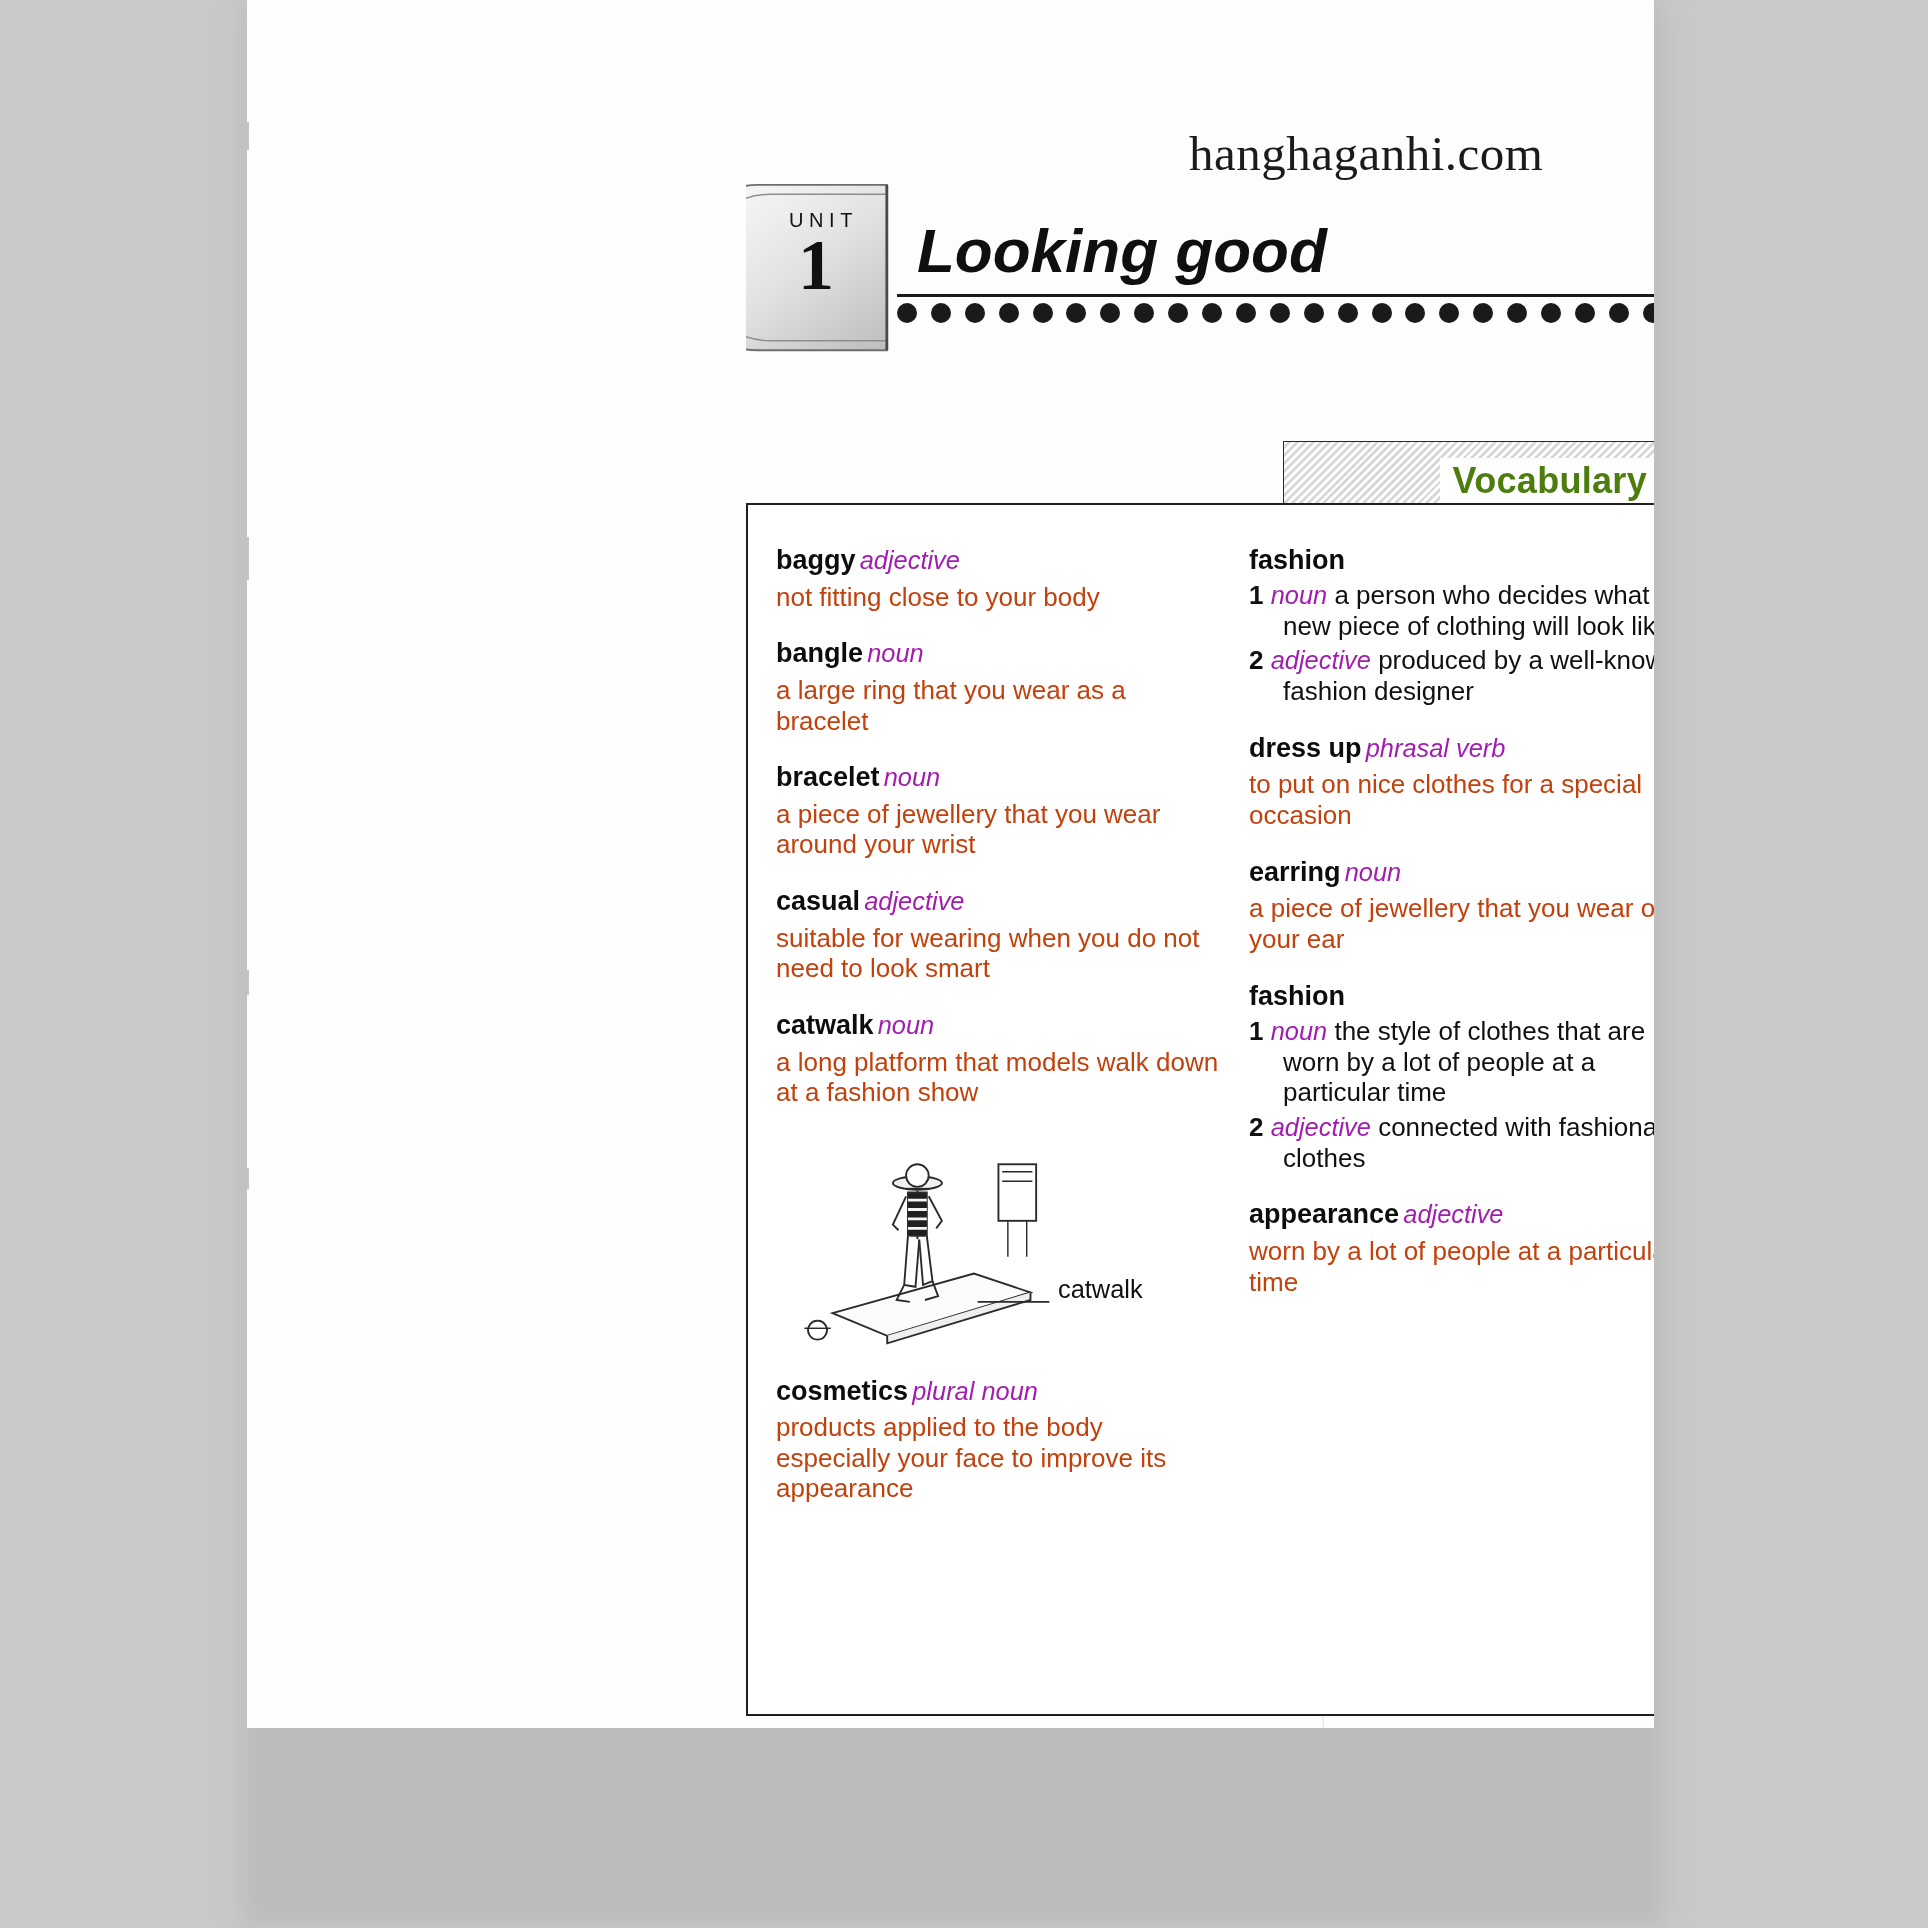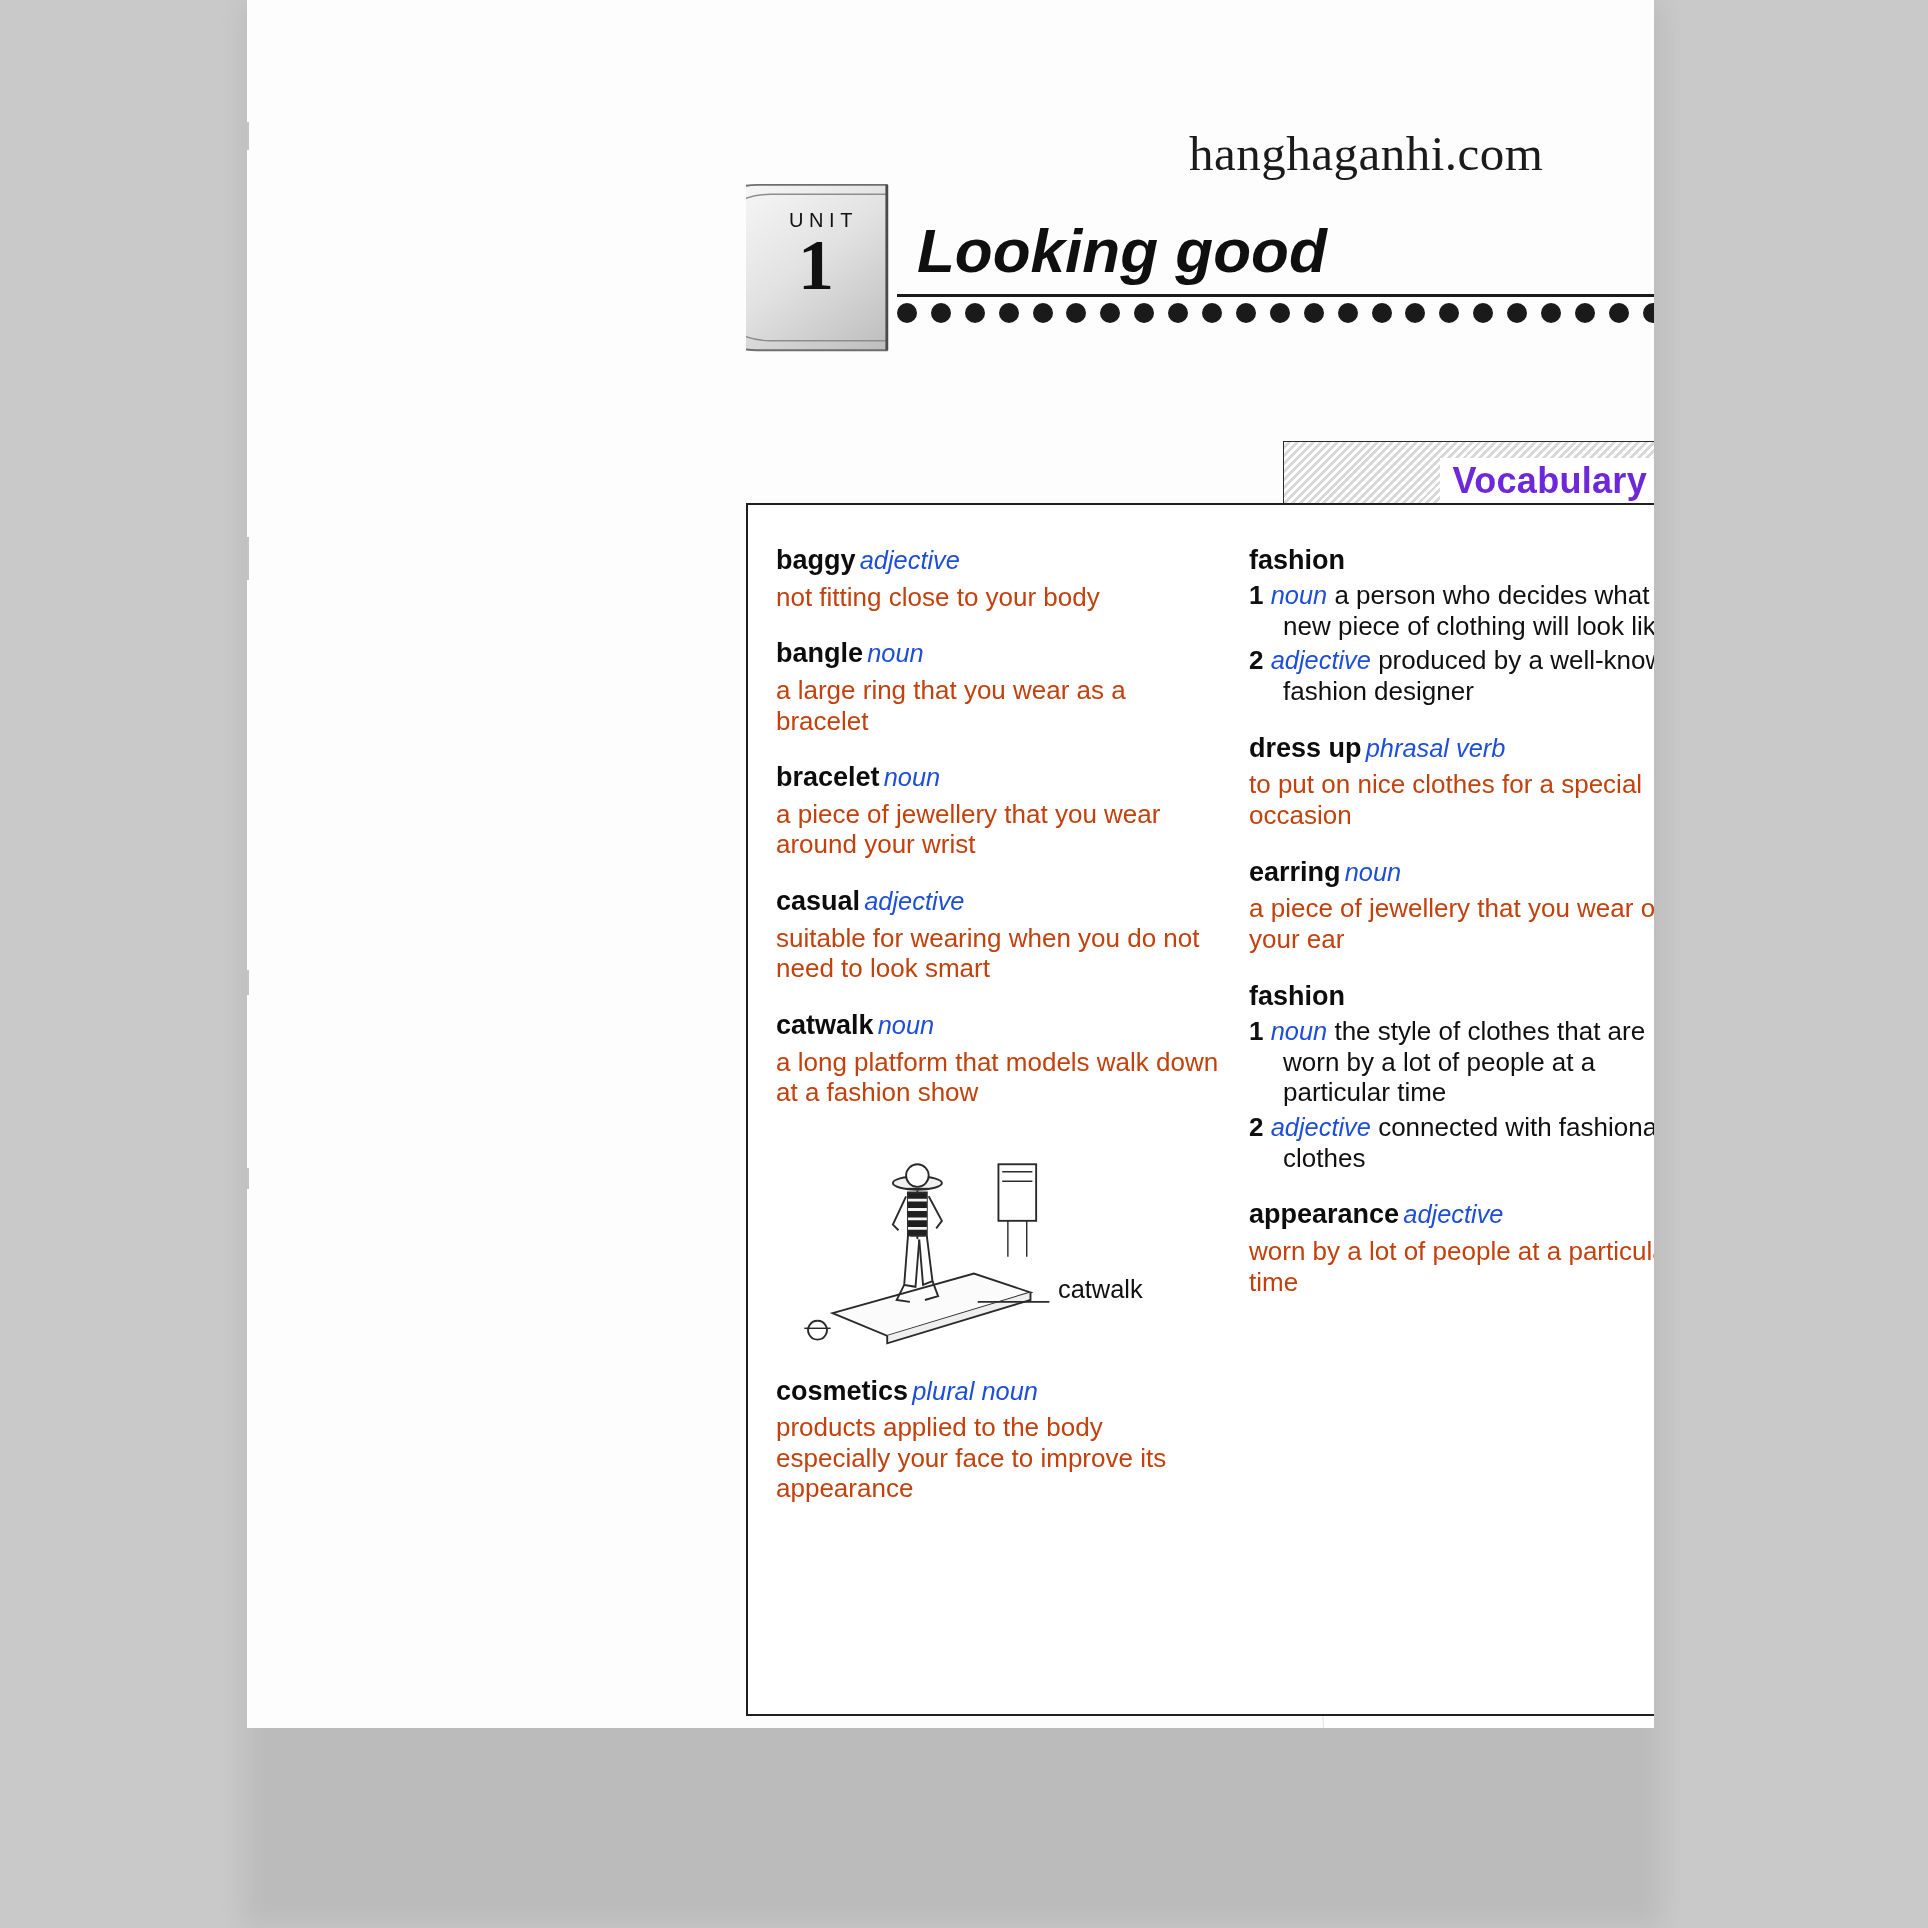--- a/index.html
+++ b/index.html
@@ -144,21 +144,21 @@
     box-sizing: border-box;
   }
   .vocab-tab-label {
     position: absolute;
     right: 17px;
     bottom: 5.6px;
     background: #ffffff;
     padding: 1.9px 13px 3.8px 13px;
     font-size: 36px;
     font-weight: 700;
-    color: #6d28d9;
+    color: #4d7c0f;
     letter-spacing: 0.3px;
   }
 
   
   .vocab-box {
     position: absolute;
     left: 499px;
     top: 503px;
     width: 953px;
     height: 1213px;
@@ -176,21 +176,21 @@
   .entry { margin-bottom: 26px; }
   .headword {
     font-size: 27px;
     font-weight: 700;
     color: #0d0d0d;
     display: inline;
   }
   .pos {
     font-size: 25.4px;
     font-style: italic;
-    color: #1d4ed8;
+    color: #a21caf;
     display: inline;
     font-weight: 400;
   }
   .def {
     font-size: 26px;
     color: #c2410c;
     line-height: 1.18;
     margin-top: 5.6px;
   }
   .sense {

